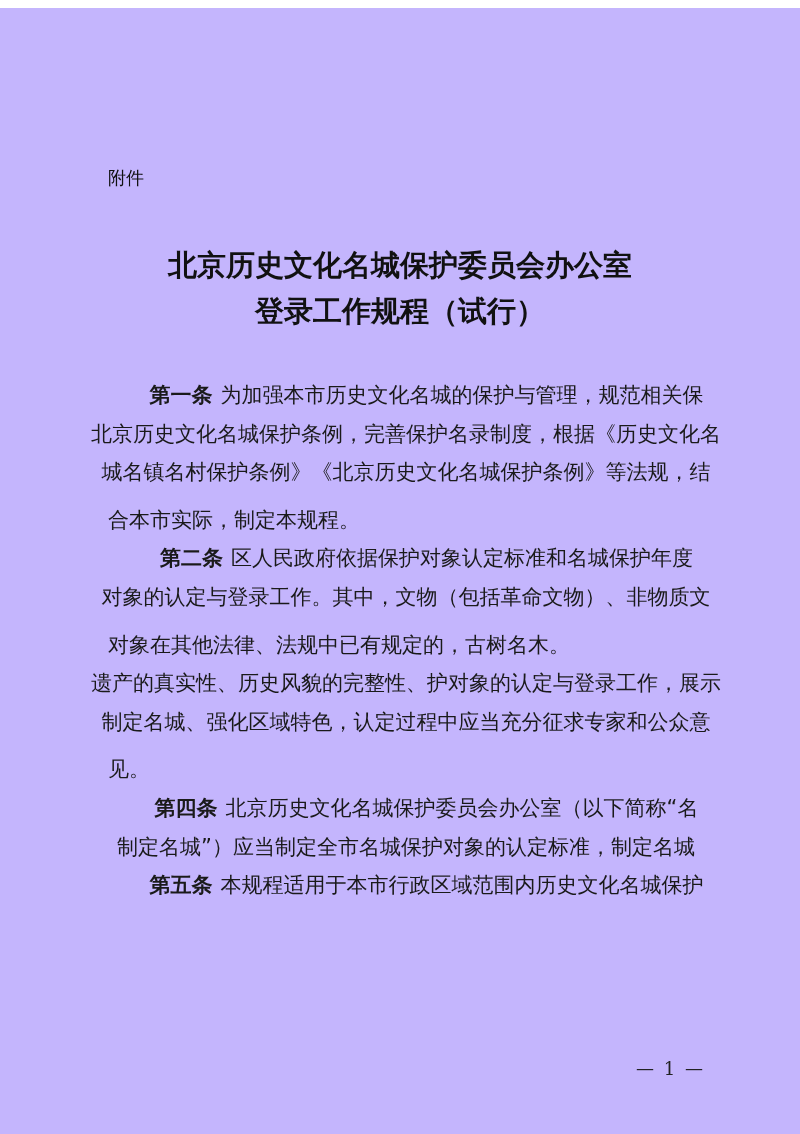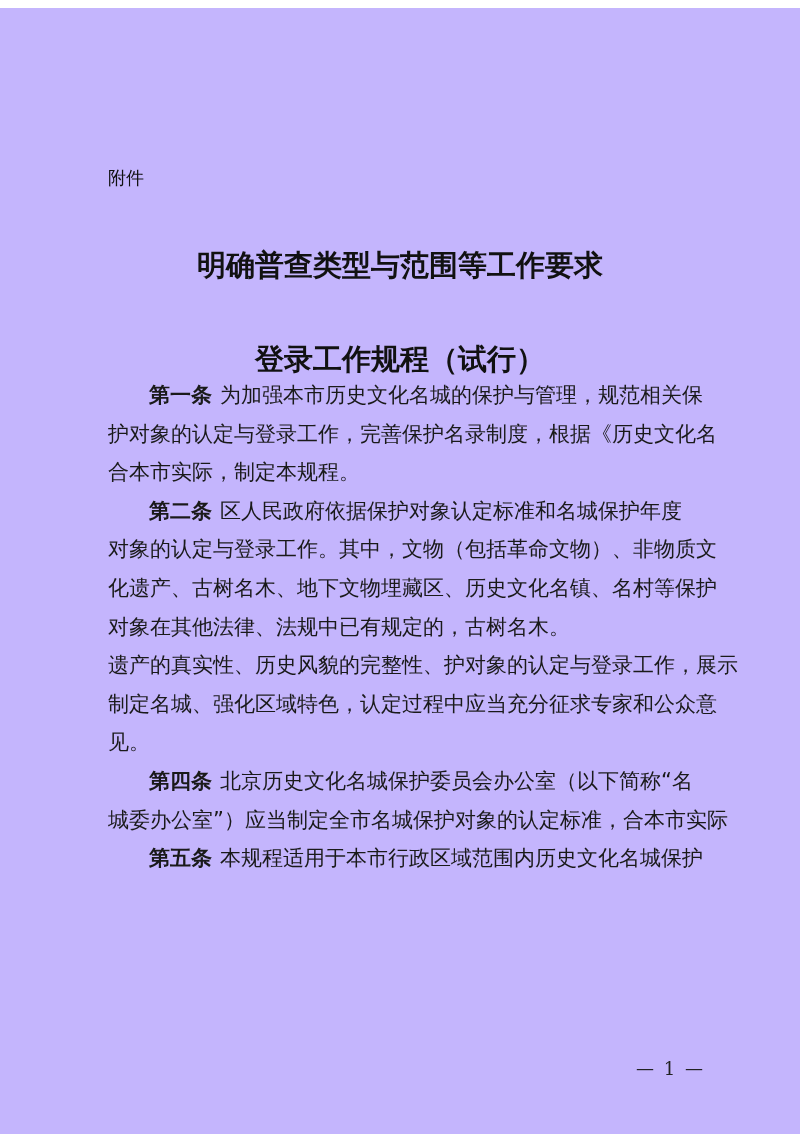--- a/index.html
+++ b/index.html
@@ -8,69 +8,69 @@
     .attachment-label {
       position: absolute; left: 108px; top: 158px;
       font-family: "DejaVu Sans", sans-serif; font-size: 18px; line-height: 24px; color: #111;
     }
     .doc-title {
       position: absolute; left: 0; width: 800px; text-align: center;
       font-family: "DejaVu Serif", serif; font-weight: bold; font-size: 29px; color: #111;
       letter-spacing: 0px;
     }
     .title-line-1 { top: 238px; }
-    .title-line-2 { top: 284px; margin-top: 48px; }
+    .title-line-2 { top: 284px; }
     .body-text {
       position: absolute; left: 108px; top: 368px; width: 596px;
       font-family: "DejaVu Sans", sans-serif; font-size: 21px; color: #1a1a1a;
     }
     .line {
       height: 38.6px; line-height: 38.6px; white-space: nowrap;
-      display: flex; justify-content: flex-start;
+      display: flex; justify-content: center;
     }
-    .line.last { justify-content: flex-start; }
+    .line.last { justify-content: flex-start; margin-top: 9px; }
     .line.indent { padding-left: 41px; }
     .art-num { font-weight: bold; margin-right: 8px; }
     .page-number {
       position: absolute; left: 636px; top: 1050px;
       font-family: "DejaVu Serif", serif; font-size: 18px; color: #222; letter-spacing: 2px;
     }
   </style>
 </head>
 <body>
 
 <div class="page">
   <div class="attachment-label">附件</div>
 
-  <div class="doc-title title-line-1">明确普查类型与范围等工作要求</div>
+  <div class="doc-title title-line-1">北京历史文化名城保护委员会办公室</div>
   <div class="doc-title title-line-2">登录工作规程（试行）</div>
 
   <div class="body-text">
 
     <div class="line indent">
       <span><span class="art-num">第一条</span><span>为加强本市历史文化名城的保护与管理，规范相关保</span></span>
     </div>
-    <div class="line">护对象的认定与登录工作，完善保护名录制度，根据《历史文化名</div>
+    <div class="line">北京历史文化名城保护条例，完善保护名录制度，根据《历史文化名</div>
+    <div class="line">城名镇名村保护条例》《北京历史文化名城保护条例》等法规，结</div>
     <div class="line last">合本市实际，制定本规程。</div>
 
     <div class="line indent">
       <span><span class="art-num">第二条</span><span>区人民政府依据保护对象认定标准和名城保护年度</span></span>
     </div>
     <div class="line">对象的认定与登录工作。其中，文物（包括革命文物）、非物质文</div>
-    <div class="line">化遗产、古树名木、地下文物埋藏区、历史文化名镇、名村等保护</div>
     <div class="line last">对象在其他法律、法规中已有规定的，古树名木。</div>
 
     <div class="line">遗产的真实性、历史风貌的完整性、护对象的认定与登录工作，展示</div>
     <div class="line">制定名城、强化区域特色，认定过程中应当充分征求专家和公众意</div>
     <div class="line last">见。</div>
 
     <div class="line indent">
       <span><span class="art-num">第四条</span><span>北京历史文化名城保护委员会办公室（以下简称“名</span></span>
     </div>
-    <div class="line">城委办公室”）应当制定全市名城保护对象的认定标准，合本市实际</div>
+    <div class="line">制定名城”）应当制定全市名城保护对象的认定标准，制定名城</div>
 
     <div class="line indent">
       <span><span class="art-num">第五条</span><span>本规程适用于本市行政区域范围内历史文化名城保护</span></span>
     </div>
   </div>
 
   <div class="page-number">— 1 —</div>
 </div>
 
 </body></html>

